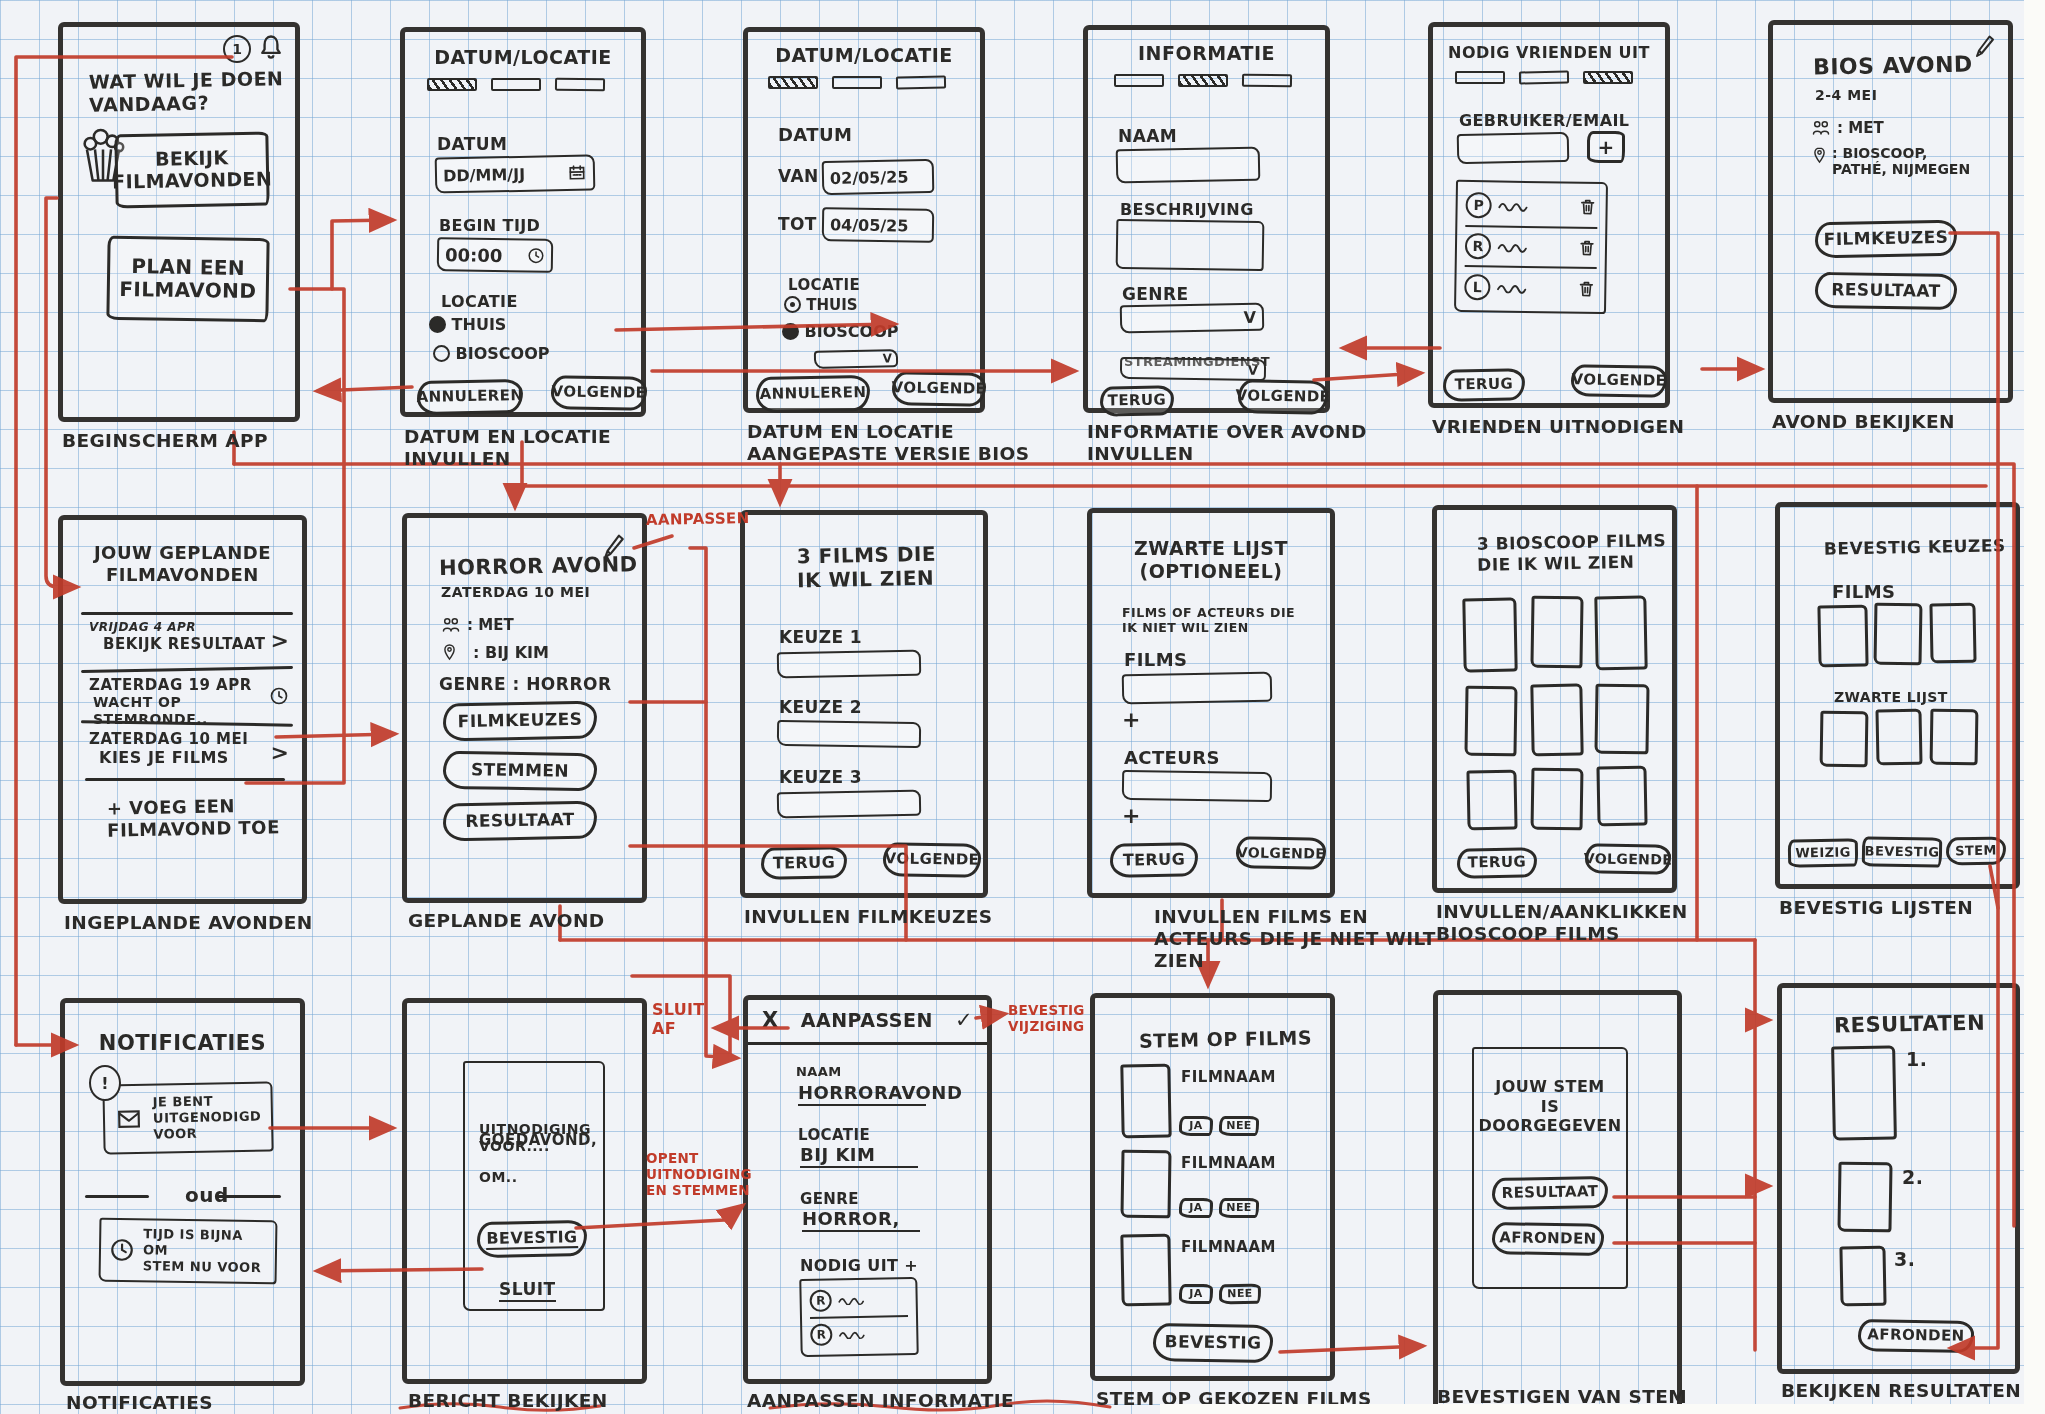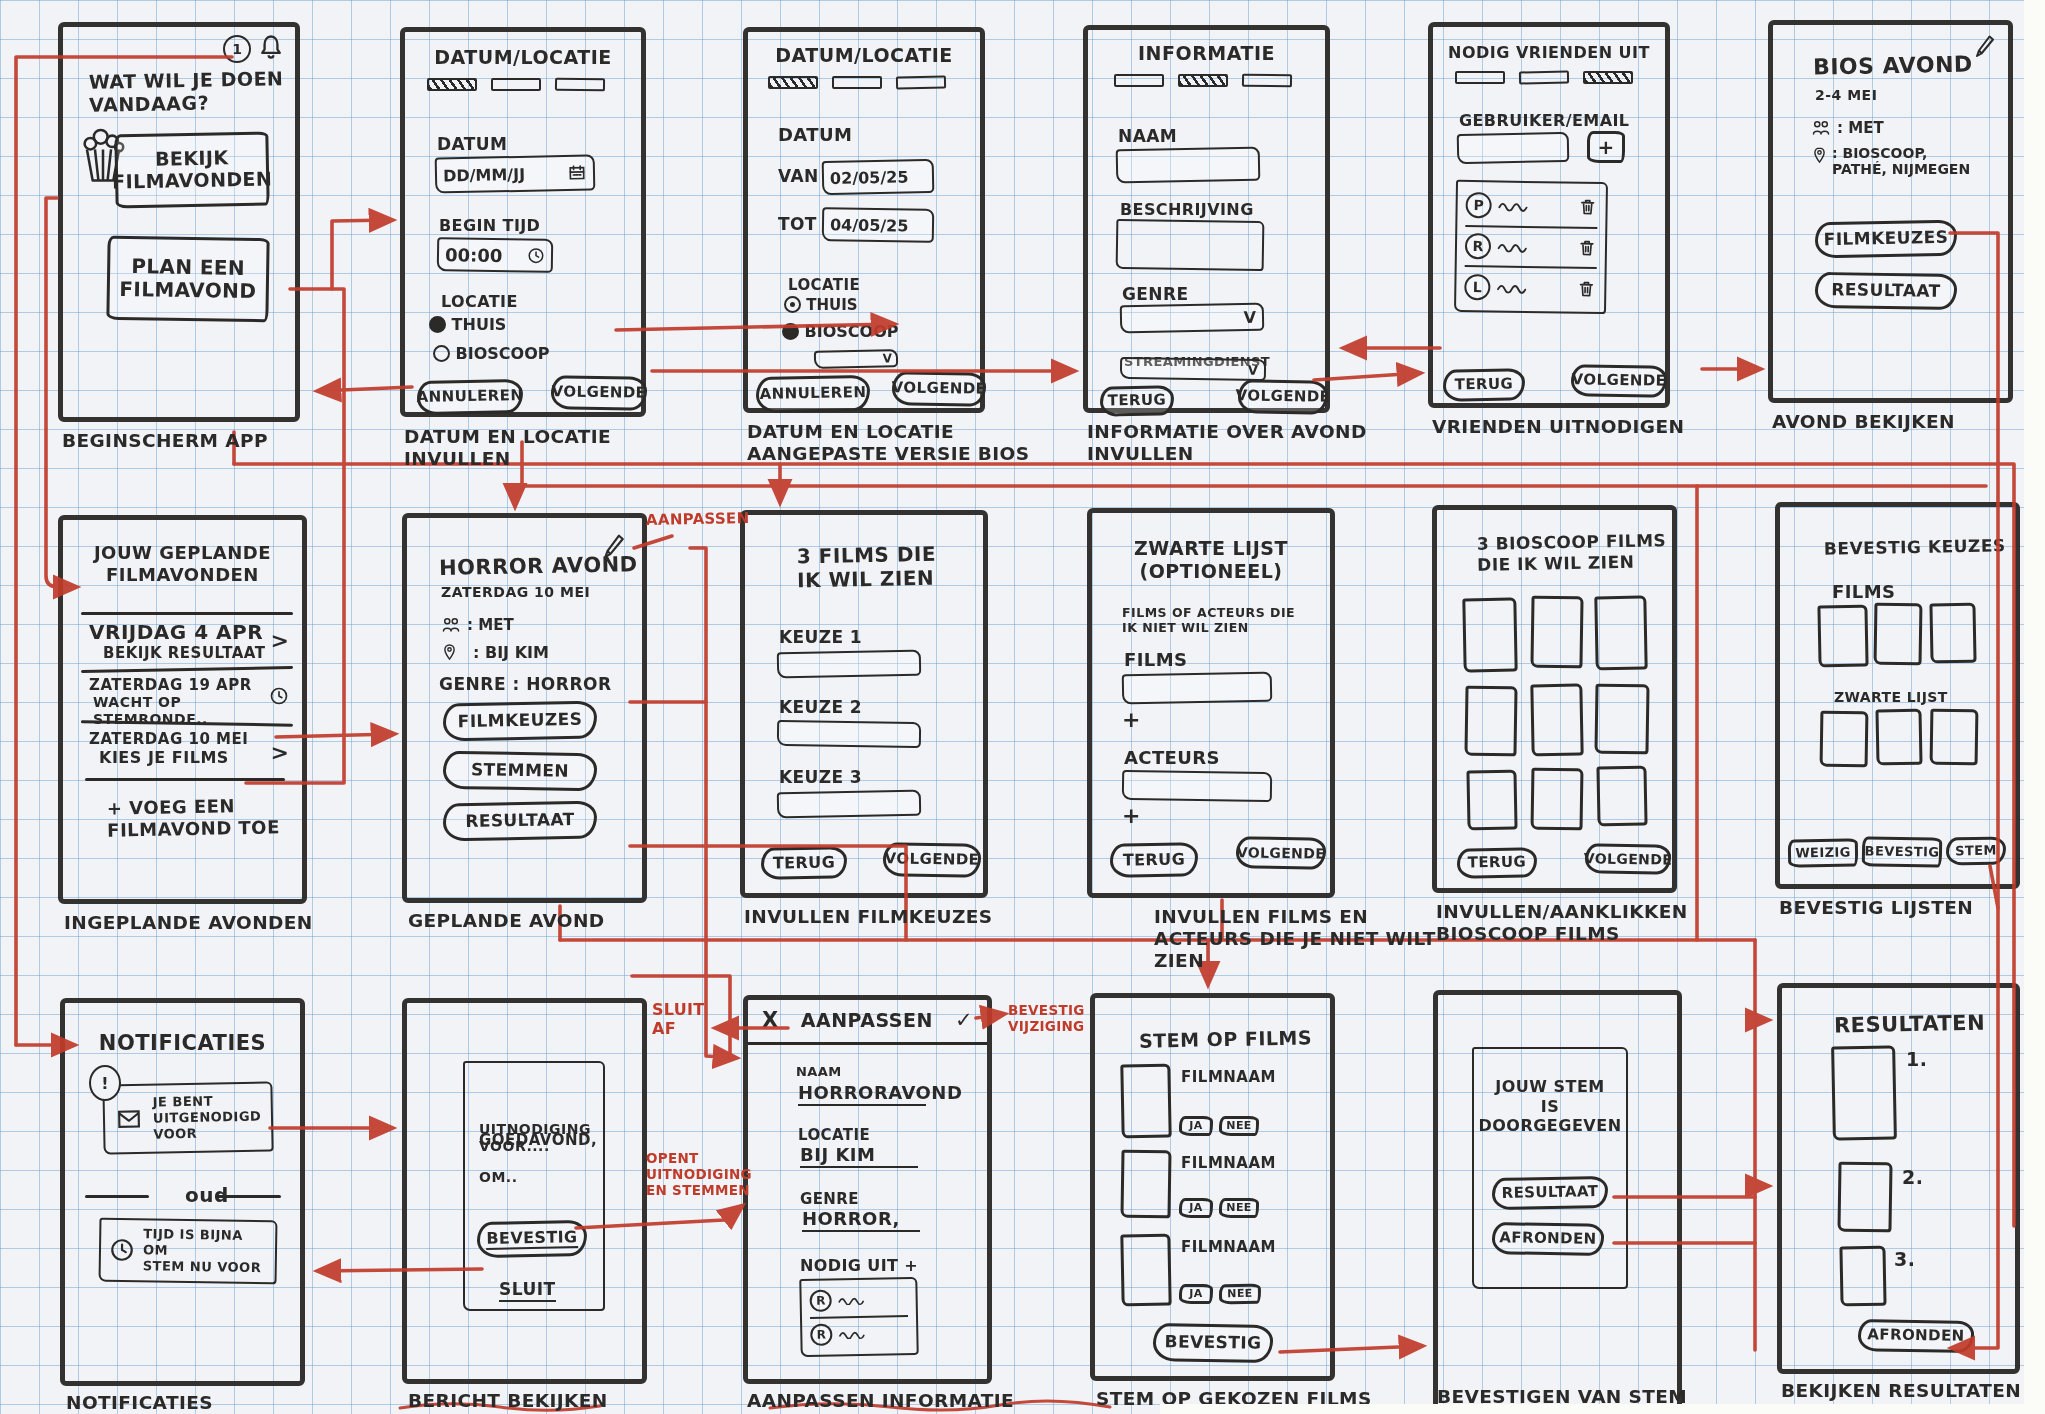--- a/index.html
+++ b/index.html
@@ -285,21 +285,21 @@
         <span>RESULTAAT</span>
       </div>
   </div>
   <div class="cap" style="left:1772px;top:411px;">AVOND BEKIJKEN</div>
 
   <div class="screen" style="left:58px;top:515px;width:249px;height:389px;">
     <div class="t pre" style="position:absolute;left:0;right:0;top:22px;text-align:center;font-size:18px;">JOUW GEPLANDE
 FILMAVONDEN</div>
     <div class="sep" style="left:18px;top:92px;width:212px;"></div>
     <div style="position:absolute;left:26px;top:100px;width:200px;">
-      <div class="t" style="font-size:20px;">VRIJDAG 4 APR</div>
+      <div class="t" style="font-size:12px;font-style:italic;">VRIJDAG 4 APR</div>
       <div class="t" style="font-size:15px;padding-left:14px;">BEKIJK RESULTAAT</div>
       <span class="chev" style="position:absolute;right:0;top:8px;">&gt;</span>
     </div>
     <div class="sep rl" style="left:18px;top:148px;width:212px;"></div>
     <div style="position:absolute;left:26px;top:156px;width:200px;">
       <div class="t" style="font-size:15px;">ZATERDAG 19 APR</div>
       <div class="t" style="font-size:14px;padding-left:4px;">WACHT OP STEMRONDE..</div>
       <svg class="ic" width="20" height="20" style="position:absolute;right:0;top:10px;">
           <use href="#i-clock"></use>
         </svg>

